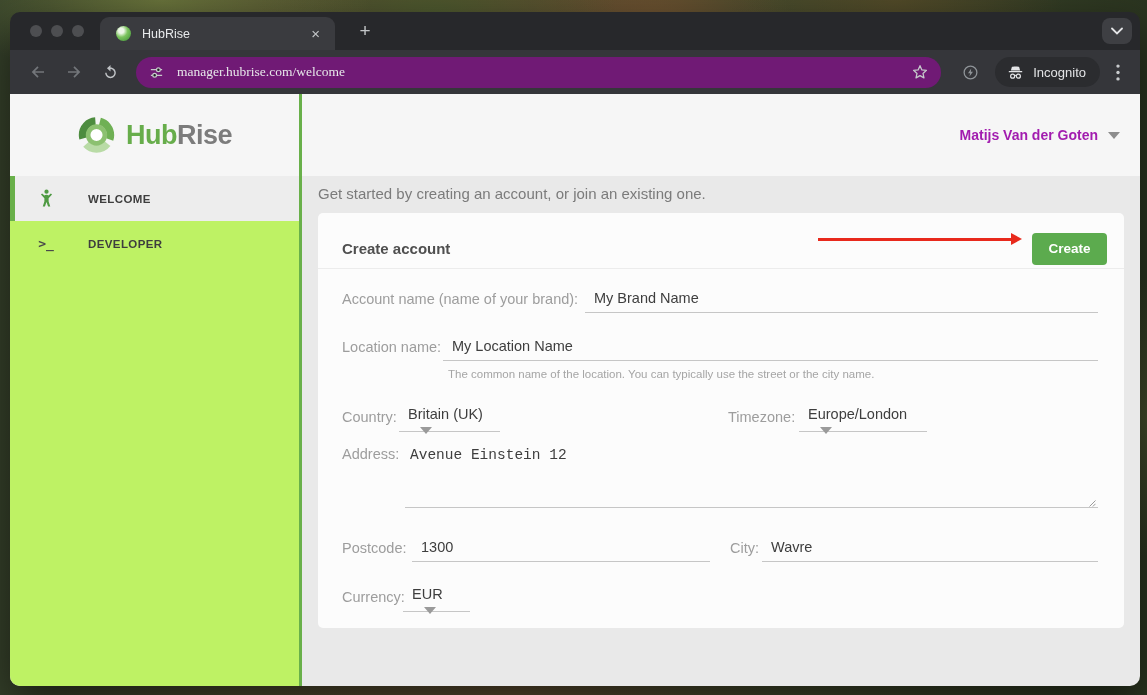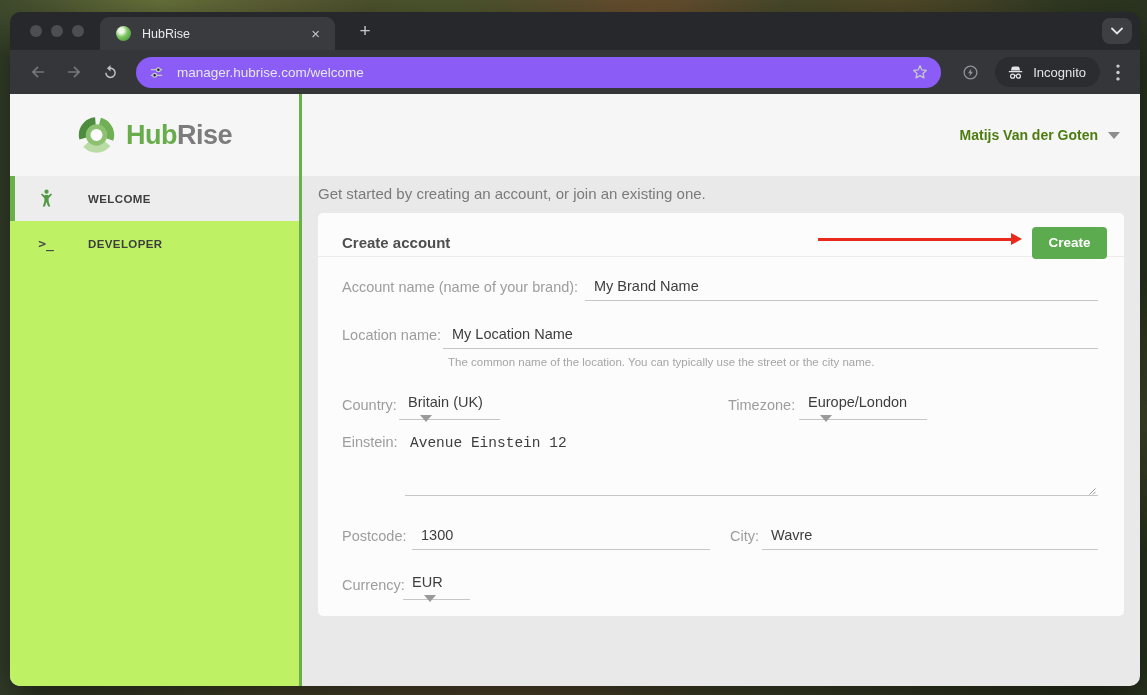--- a/index.html
+++ b/index.html
@@ -43,58 +43,58 @@
   .new-tab { position:absolute; left:343px; top:7px; color:#c3c6c8; font-size:19px; line-height:24px; width:24px; text-align:center; }
   .tab-search-btn {
     position:absolute; right:8px; top:6px; width:30px; height:26px; border-radius:8px;
     background:#3e3f43; display:flex; align-items:center; justify-content:center;
   }
 
   
   .toolbar { height:44px; background:#35363a; flex:0 0 44px; display:flex; align-items:center; padding:0 12px 0 10px; }
   .nav-btn { width:26px; height:26px; display:flex; align-items:center; justify-content:center; margin:0 5px; }
   .urlbar {
-    flex:1; height:31px; background:#8b5cf6; border-radius:16px; margin:0 10px 0 8px;
-    display:flex; align-items:center; padding:0 12px 0 7px;
+    flex:1; height:31px; background:#701a75; border-radius:16px; margin:0 10px 0 8px;
+    display:flex; align-items:center; padding:0 12px 0 7px;font-family:Liberation Serif, serif;
   }
   .tune-wrap { width:26px; height:26px; display:flex; align-items:center; justify-content:center; }
   .url-text { margin-left:8px; font-size:13.5px; color:#e7e8ea; flex:1; }
   .perf-wrap { width:26px; height:26px; display:flex; align-items:center; justify-content:center; margin:0 6px; }
   .incognito-pill {
     height:30px; background:#2b2c2f; border-radius:15px; display:flex; align-items:center;
     padding:0 14px 0 11px; margin:0 8px 0 6px;
   }
   .incognito-pill .lbl { margin-left:8px; font-size:13px; color:#e3e4e6; }
   .kebab { width:20px; display:flex; align-items:center; justify-content:center; }
 
   
   .page { flex:1; position:relative; background:#e9e9e9; overflow:hidden; }
   .page-header { position:absolute; left:0; top:0; right:0; height:82px; background:#f6f6f6; }
   .logo { position:absolute; left:66px; top:19px; display:flex; align-items:center; }
   .logo-text { margin-left:9px; font-size:27px; font-weight:bold; letter-spacing:-0.5px; }
   .logo-text .hub { color:#67ad4b; }
   .logo-text .rise { color:#7c7c7c; }
   .user-menu { position:absolute; right:20px; top:0; height:82px; display:flex; align-items:center; }
-  .user-name { font-size:14px; font-weight:bold; color:#4d7c0f;padding-left:36px; }
+  .user-name { font-size:14px; font-weight:bold; color:#a21caf;padding-left:36px; }
   .caret-down { width:0; height:0; border-left:6px solid transparent; border-right:6px solid transparent; border-top:7px solid #8d8d8d; margin-left:10px; }
 
   .green-line { position:absolute; left:289px; top:0; bottom:0; width:3px; background:#69b04a; z-index:3; }
 
   .sidebar { position:absolute; left:0; top:82px; bottom:0; width:289px; background:#bef264; }
   .side-item { height:45px; display:flex; align-items:center; padding-left:20px; border-left:5px solid transparent; }
   .side-item.active { background:#ededed; border-left-color:#69b04a; }
   .side-icon { width:22px; display:flex; align-items:center; justify-content:center; }
   .side-label { margin-left:31px; font-size:11.5px; font-weight:bold; letter-spacing:.4px; color:#3e3e3e; }
   .dev-glyph { font-family:"DejaVu Sans Mono", monospace; font-size:13px; font-weight:bold; color:#4a4a4a; }
 
   .main { position:absolute; left:292px; top:82px; right:0; bottom:0; overflow:hidden; }
   .intro { margin:9px 16px 0; font-size:15px; color:#7b7b7b; }
 
   .card { margin:11px 16px 0; background:#fcfcfc; border-radius:5px; }
-  .card-header { position:relative; height:44px; display:flex; align-items:center; padding:16px 17px 0 24px; border-bottom:1px solid #ececec; }
+  .card-header { position:relative; height:56px; display:flex; align-items:center; padding:16px 17px 0 24px; border-bottom:1px solid #ececec; }
   .card-title { font-size:15px; font-weight:bold; color:#4f4f4f; }
   .annot-arrow { position:absolute; left:500px; right:112px; top:25px; height:3px; background:#e8291c; }
   .annot-arrow:after {
     content:""; position:absolute; right:-10px; top:-5px; width:0; height:0;
     border-left:11px solid #e8291c; border-top:6.5px solid transparent; border-bottom:6.5px solid transparent;
   }
   .btn-create {
     margin-left:auto; width:75px; height:32px; background:#5cab4e; border:none; border-radius:4px;
     color:#fff; font-family:inherit; font-size:13.5px; font-weight:bold; cursor:pointer;
   }
@@ -260,21 +260,21 @@
             <span class="val">Britain (UK)</span>
             <span class="sel-caret"></span>
           </div>
 
           <span class="f-label" style="left:410px; top:140px;">Timezone:</span>
           <div class="f-select" style="left:481px; top:137px; width:128px;">
             <span class="val">Europe/London</span>
             <span class="sel-caret"></span>
           </div>
 
-          <span class="f-label" style="left:24px; top:177px;">Einstein:</span>
+          <span class="f-label" style="left:24px; top:177px;">Address:</span>
           <textarea class="f-textarea" style="left: 87px; right: 26px; top: 172px; height: 67px;">Avenue Einstein 12</textarea>
           <svg class="resize-grip" style="right:28px; top:228px;" width="10" height="10" viewBox="0 0 10 10">
             <path d="M9.5 3.5 3.5 9.5 M9.5 6.8 6.8 9.5" stroke="#9a9a9a" stroke-width="1"></path>
           </svg>
 
           <span class="f-label" style="left:24px; top:271px;">Postcode:</span>
           <input class="f-input" style="left: 94px; width: 298px; top: 267px;" value="1300">
 
           <span class="f-label" style="left:412px; top:271px;">City:</span>
           <input class="f-input" style="left: 444px; right: 26px; top: 267px;" value="Wavre">

